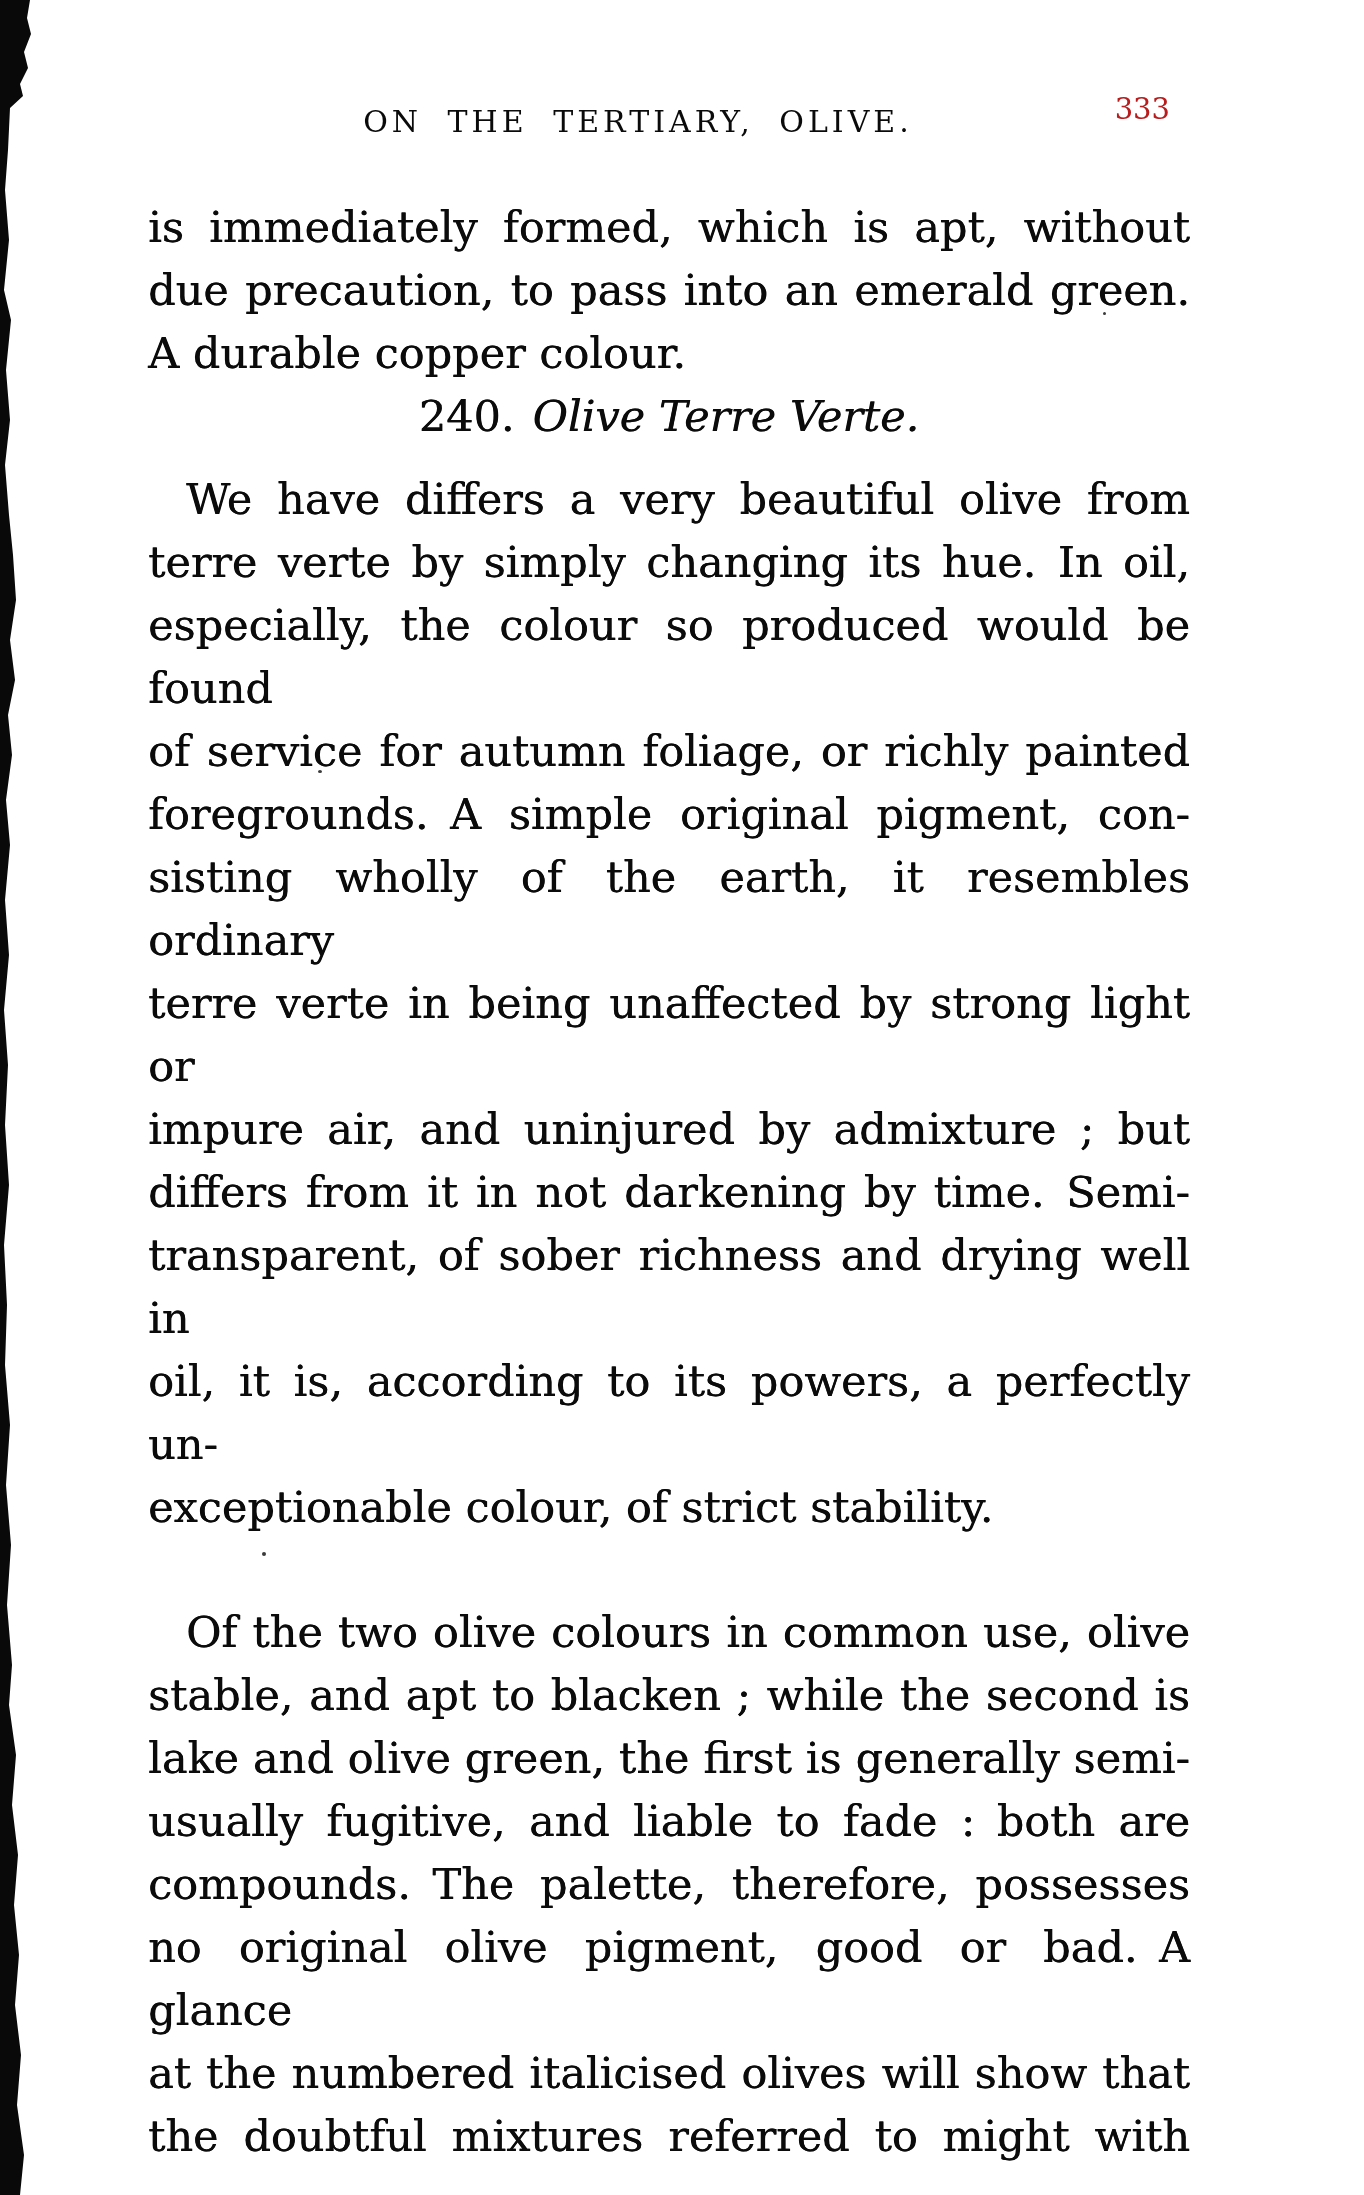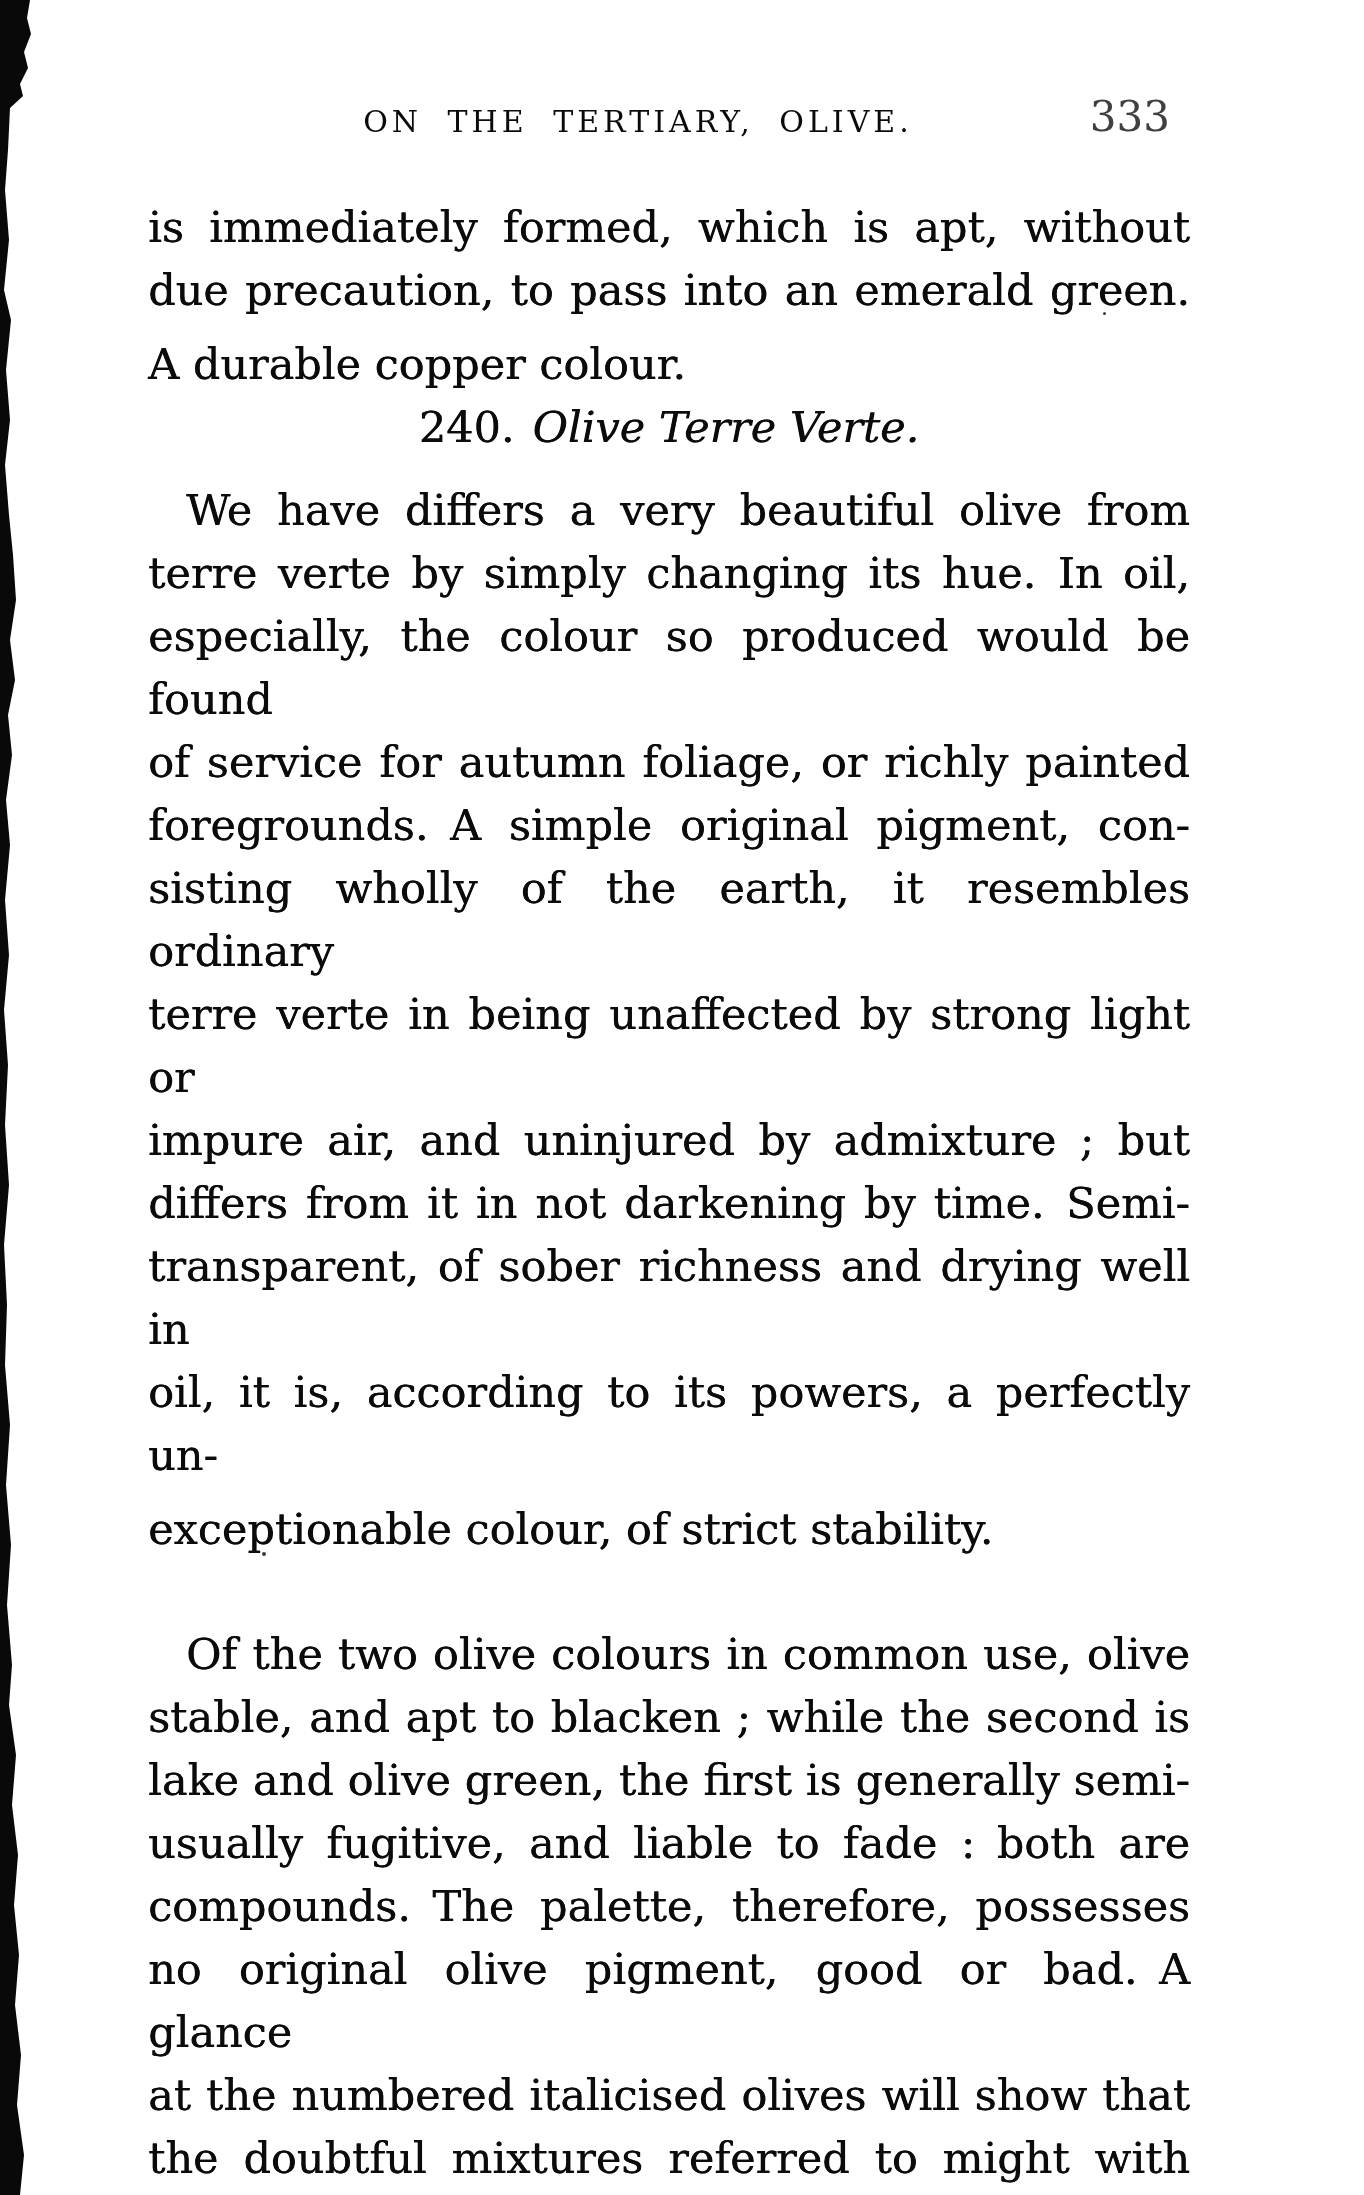--- a/index.html
+++ b/index.html
@@ -16,33 +16,33 @@
 
   .running-head { position:absolute; top:0; left:0; width:100%; }
   .head-title {
     position:absolute; left:333px; top:104px; width:610px;
     text-align:center;
     font-size:30px; letter-spacing:4px; word-spacing:12px;
     color:#0a0a0a;
   }
   .page-number {
     position:absolute; top:92px; right:174px;
-    font-size:42px; color:#404040;text-align:right;
+    font-size:29px; color:#b91c1c;text-align:right;
   }
 
   .text-block {
     position:absolute; left:148px; top:196px; width:1042px;
     font-size:43px; line-height:63px;
     text-shadow:0.4px 0 0 #0b0b0b;
   }
   .line {
     text-align:justify;
     text-align-last:justify;
   }
-  .line.no-stretch { text-align-last:left;margin-top:11px; }
+  .line.no-stretch { text-align-last:left; }
   .line.indent { text-indent:38px; }
 
   .section-heading {
     height:63px; line-height:63px;
     text-align:center;
     font-size:43px;
   }
   .section-heading .it { font-style:italic; margin-left:0.42em; }
 
   .para-2 { margin-top:20px; }

